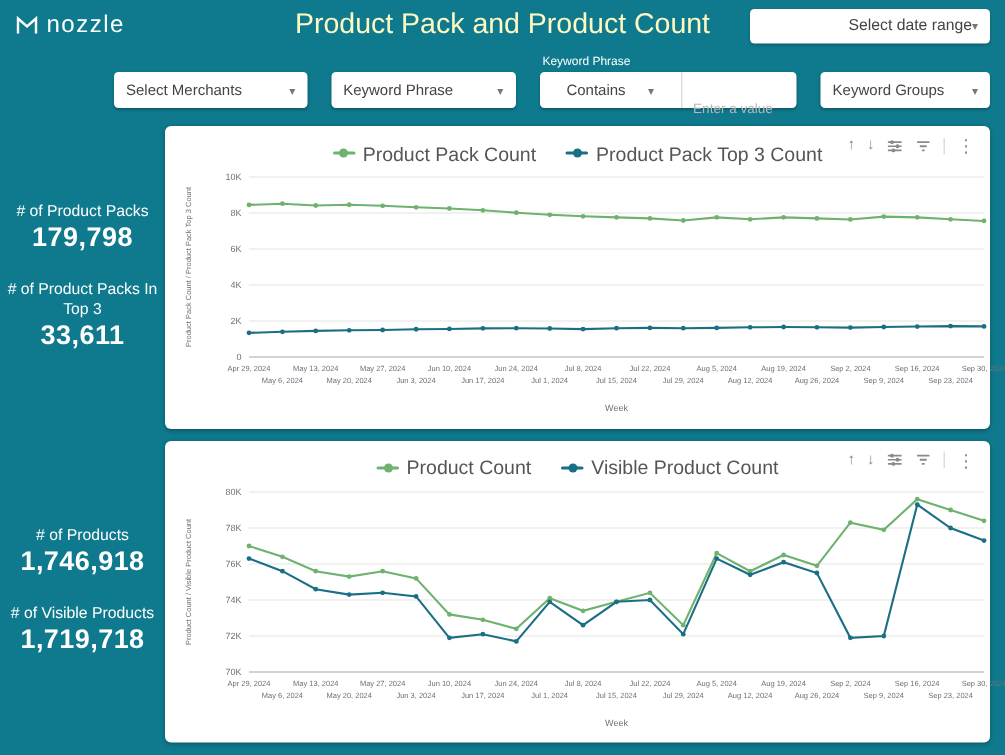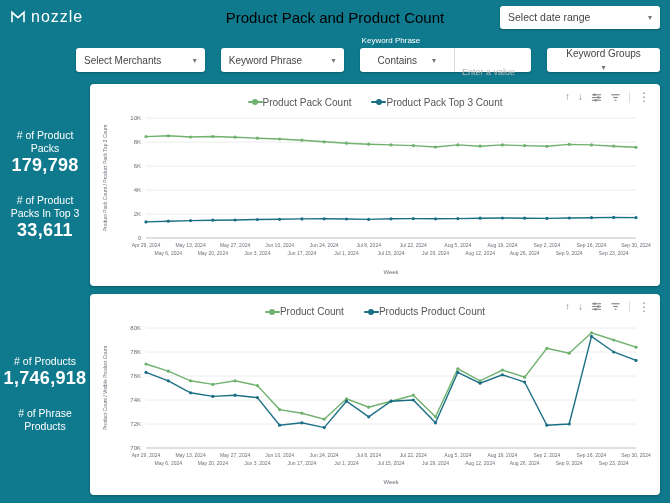--- a/index.html
+++ b/index.html
@@ -14,44 +14,44 @@
 
   
   .app-header {
     height: 34px; display: flex; align-items: center;
     padding: 0 10px; position: relative; flex: none; gap: 37px;
   }
   .logo { display: flex; align-items: center; gap: 5px; color: #fff; cursor: pointer; }
   .logo-text { font-size: 16px; font-weight: 300; letter-spacing: 1px; }
   .page-title {
     position: absolute; left: 50%; transform: translateX(-50%);
-    color: #000000; font-size: 15px; font-weight: 400; white-space: nowrap;
+    color: #fef9c3; font-size: 19px; font-weight: 400; white-space: nowrap;
   }
   .date-range {
     margin-left: auto; background: #fff; border-radius: 3px;
     height: 23px; width: 160px; display: flex; align-items: center;
-    justify-content: space-between; padding: 0 8px; font-size: 10.5px; color: #444;
+    justify-content: flex-end; padding: 0 8px; font-size: 10.5px; color: #444;
     cursor: pointer; box-shadow: 0 1px 2px rgba(0,0,0,.25);
   }
   .caret { color: #777; font-size: 8px; }
 
   
   .filters {
     display: flex; align-items: flex-end; gap: 16px;
     padding: 2px 10px 8px 76px; flex: none;
   }
   .dropdown {
     background: #ffffff; border-radius: 3px; height: 24px;
     display: flex; align-items: center; justify-content: space-between;
     padding: 0 8px; font-size: 10px; color: #444; cursor: pointer;
     box-shadow: 0 1px 2px rgba(0,0,0,.25);
   }
   .dd-merchants { width: 130px; }
   .dd-phrase { width: 124px; }
-  .dd-groups { width: 114px; flex-direction: column; }
+  .dd-groups { width: 114px; }
   .filter-group { display: flex; flex-direction: column; }
   .group-label { font-size: 8px; color: #fff; margin: 0 0 3px 2px; }
   .combo {
     background: #fff; border-radius: 3px; height: 24px;
     display: flex; align-items: center; box-shadow: 0 1px 2px rgba(0,0,0,.25);
   }
   .combo-select {
     display: flex; align-items: center; gap: 15px; padding: 0 18px;
     font-size: 10px; color: #444; border-right: 1px solid #ddd; height: 100%;
     cursor: pointer;
@@ -59,40 +59,40 @@
   .combo input {
     border: none; outline: none; width: 76px; font-size: 9px;
     padding: 0 7px; color: #333; background: transparent; margin-top: 24px;
   }
   .combo input::placeholder { color: #b8b8b8; }
 
   
   main { flex: 1; display: flex; flex-direction: column; gap: 8px; padding: 4px 10px 8px 0; }
   .row { flex: 1; display: flex; min-height: 0; }
   .metrics {
-    width: 90px; flex: none; display: flex; flex-direction: column;
+    width: 110px; flex: none; display: flex; flex-direction: column;
     justify-content: center; gap: 18px; color: #fff; text-align: center; padding: 0 3px;
   }
   .metric-label { font-size: 10.5px; line-height: 1.25; }
   .metric-value { font-size: 18px; font-weight: bold; letter-spacing: .3px; }
 
   .card {
     flex: 1; background: #fff; border-radius: 4px; position: relative;
     padding: 3px 8px 2px; box-shadow: 0 1px 3px rgba(0,0,0,.3);
     display: flex; flex-direction: column; min-width: 0;
   }
   .card-icons {
     position: absolute; top: 7px; right: 10px;
     display: flex; align-items: center; gap: 8px; color: #8a8a8a;
   }
   .icon-btn { font-size: 10px; line-height: 1; cursor: pointer; display: flex; align-items: center; }
   .v-divider { width: 1px; height: 11px; background: #ddd; }
 
   .legend { display: flex; justify-content: center; align-items: center; gap: 20px; height: 16px; margin-top: 7px; flex: none; }
-  .legend-item { display: flex; align-items: center; gap: 0; font-size: 10px; color: #555; cursor: pointer; }
+  .legend-item { display: flex; align-items: center; gap: 5px; font-size: 13px; color: #555; cursor: pointer; }
   .legend-mark { display: inline-block; width: 15px; height: 2px; border-radius: 1px; position: relative; }
   .legend-dot { position: absolute; width: 6px; height: 6px; border-radius: 50%; left: 4.5px; top: -2px; }
 
   svg.chart { display: block; margin: 0 auto; flex: none; }
 </style>
 </head>
 <body>
 
 <div class="page">
 
@@ -283,21 +283,22 @@
       </div>
     </section>
 
     <section class="row">
       <aside class="metrics">
         <div class="metric">
           <div class="metric-label"># of Products</div>
           <div class="metric-value">1,746,918</div>
         </div>
         <div class="metric">
-          <div class="metric-label"># of Phrase Products</div>
+          <div class="metric-label"># of Visible Products</div>
+          <div class="metric-value">1,719,718</div>
         </div>
       </aside>
       <div class="card">
         <div class="card-icons">
           <span class="icon-btn">↑</span>
           <span class="icon-btn">↓</span>
           <span class="icon-btn">
             <svg width="11" height="11" viewBox="0 0 12 12">
                 <g stroke="#8a8a8a" stroke-width="1.2">
                   <line x1="1" y1="3" x2="11" y2="3"></line>
@@ -327,21 +328,21 @@
             <div class="legend-item">
               <span class="legend-mark" style="background:#6fb16f">
                 <span class="legend-dot" style="background:#6fb16f"></span>
               </span>
               <span class="legend-label">Product Count</span>
             </div>
             <div class="legend-item">
               <span class="legend-mark" style="background:#1b6f85">
                 <span class="legend-dot" style="background:#1b6f85"></span>
               </span>
-              <span class="legend-label">Products Product Count</span>
+              <span class="legend-label">Visible Product Count</span>
             </div>
           </div>
         <svg class="chart" id="chart-1" width="554" height="168">
             <line x1="48" x2="538" y1="128" y2="128" stroke="#ececec" stroke-width="1"></line>
             <text x="43" y="130" text-anchor="end" font-size="6" fill="#6e7079">70K</text>
             <line x1="48" x2="538" y1="104" y2="104" stroke="#ececec" stroke-width="1"></line>
             <text x="43" y="106" text-anchor="end" font-size="6" fill="#6e7079">72K</text>
             <line x1="48" x2="538" y1="80" y2="80" stroke="#ececec" stroke-width="1"></line>
             <text x="43" y="82" text-anchor="end" font-size="6" fill="#6e7079">74K</text>
             <line x1="48" x2="538" y1="56" y2="56" stroke="#ececec" stroke-width="1"></line>

